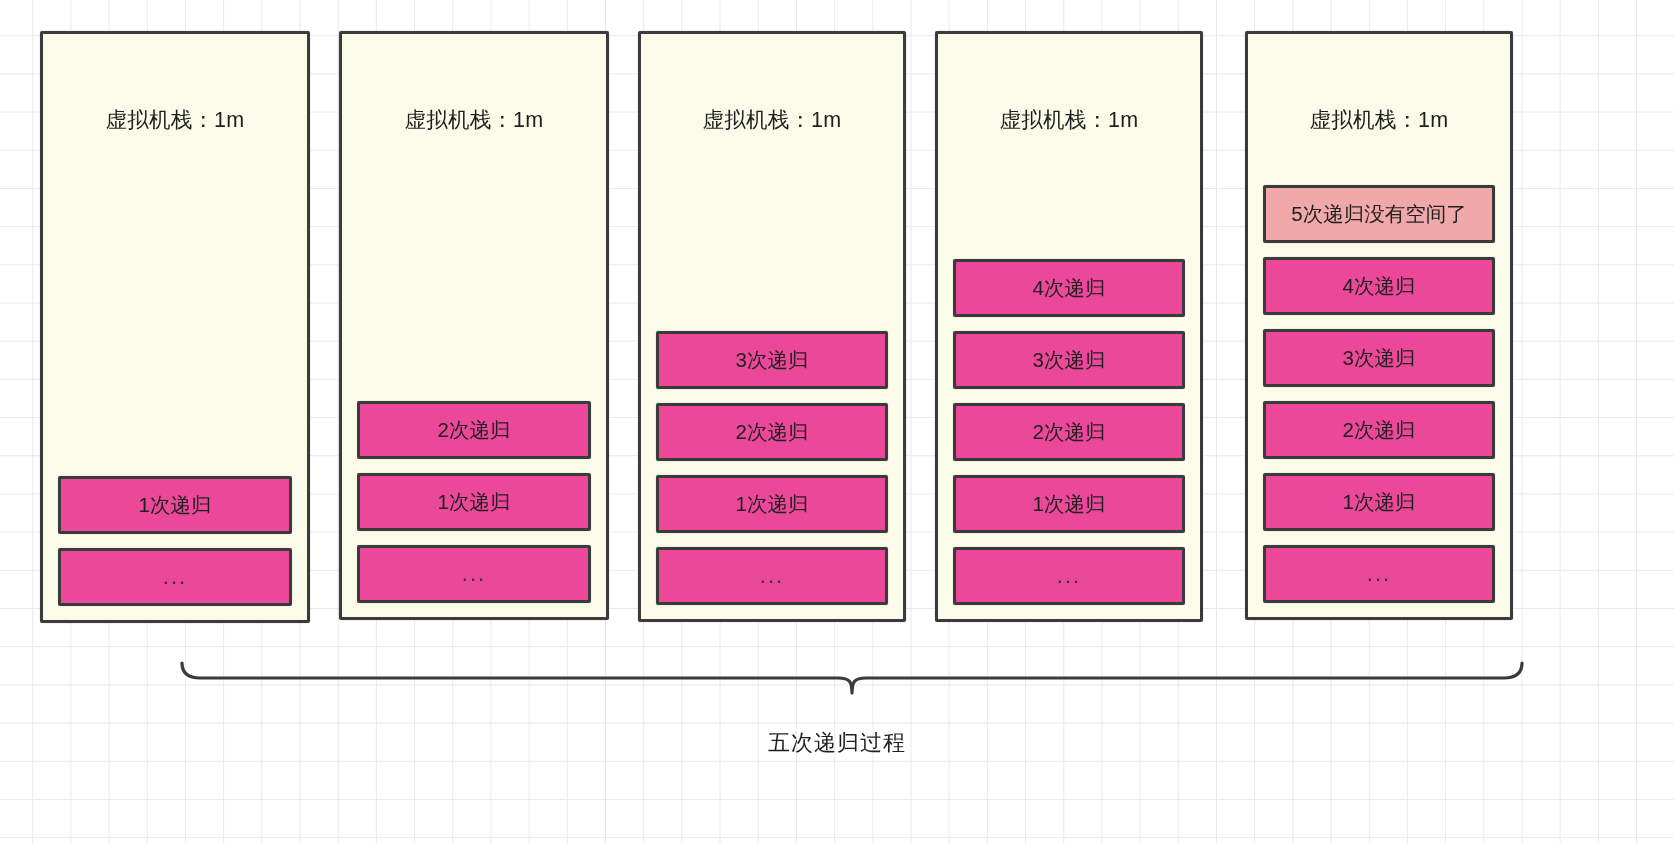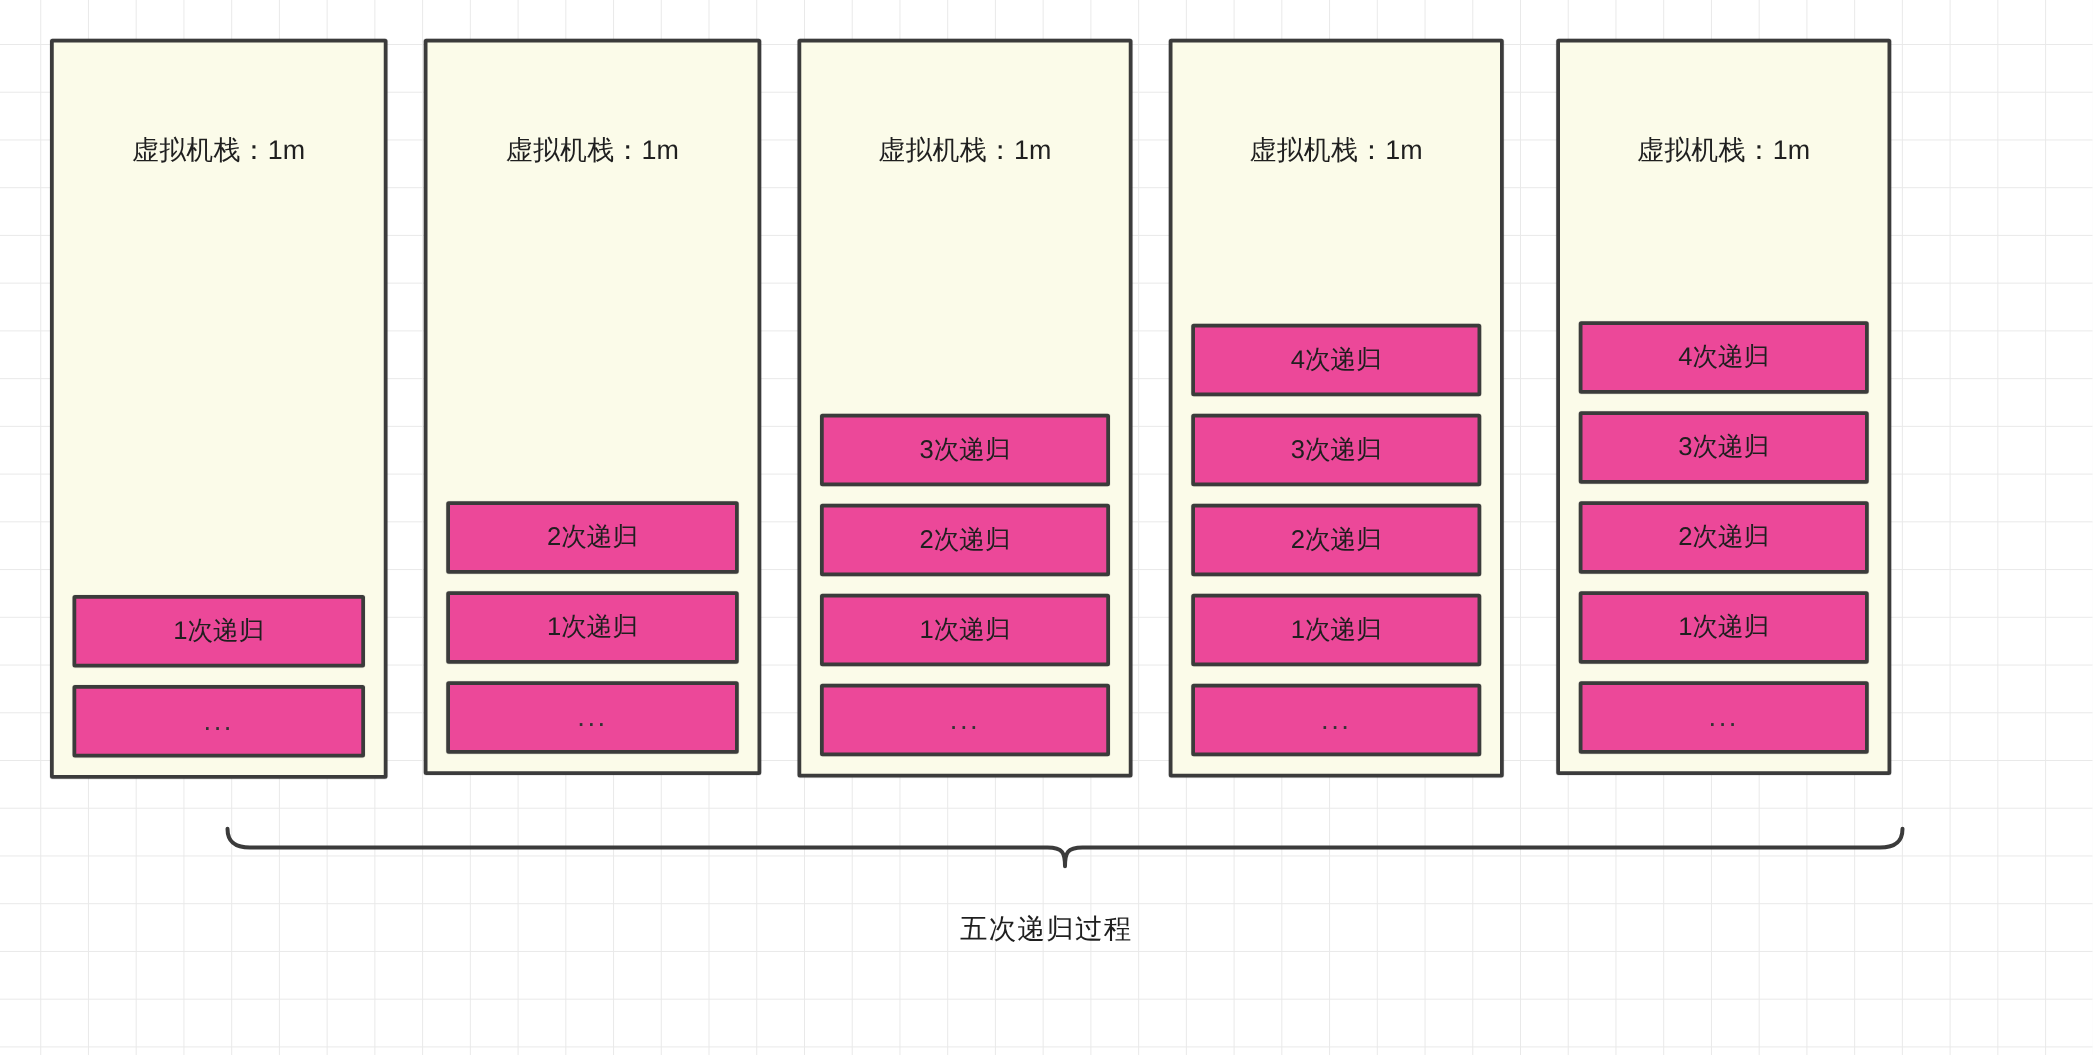--- a/index.html
+++ b/index.html
@@ -116,20 +116,21 @@
       <div class="frame">3次递归</div>
       <div class="frame">2次递归</div>
       <div class="frame">1次递归</div>
       <div class="frame dots">...</div>
     </div>
   </div>
 
   <div class="stack-col" style="left:1245px;top:31px;width:268px;height:589px;">
     <div class="col-title" style="top:71px;">虚拟机栈：1m</div>
     <div class="frames">
+      <div class="frame alert">5次递归没有空间了</div>
       <div class="frame">4次递归</div>
       <div class="frame">3次递归</div>
       <div class="frame">2次递归</div>
       <div class="frame">1次递归</div>
       <div class="frame dots">...</div>
     </div>
   </div>
 
   <div id="brace-wrap">
     <svg width="1674" height="80" viewBox="0 0 1674 80" xmlns="http://www.w3.org/2000/svg">

